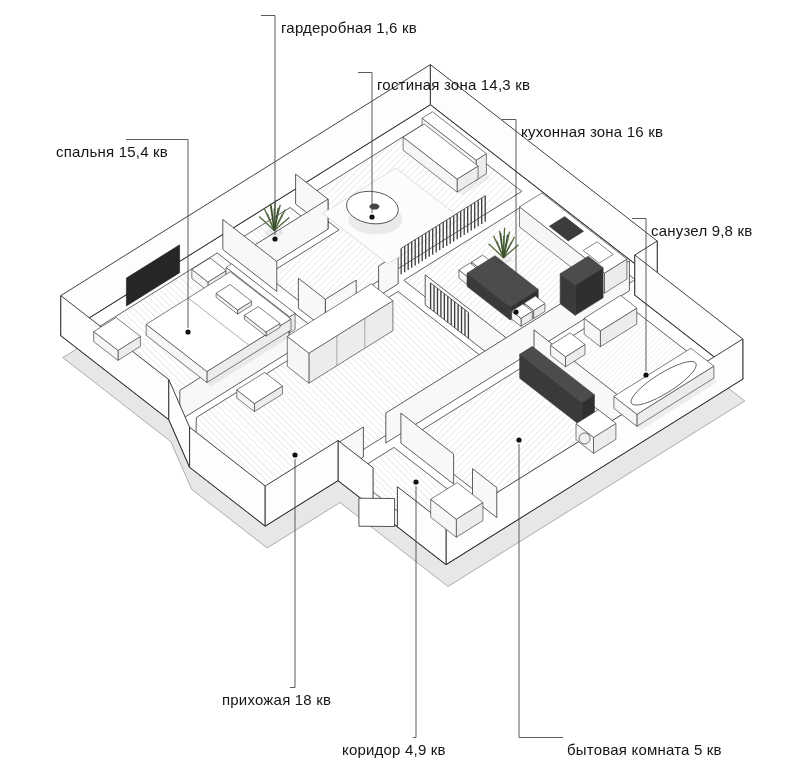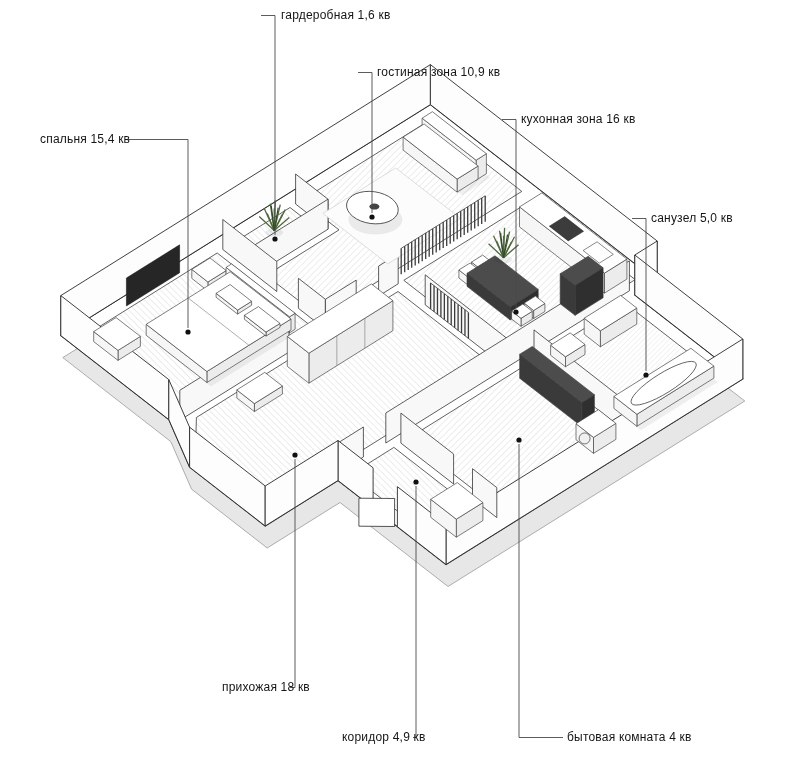--- a/index.html
+++ b/index.html
@@ -1,20 +1,20 @@
 <!DOCTYPE html>
 <html><head>
 <meta charset="utf-8">
 <style>
   html,body{margin:0;padding:0;background:#ffffff;}
   #stage{position:relative;width:800px;height:768px;background:#ffffff;overflow:hidden;
          font-family:"Liberation Sans",sans-serif;}
   svg{position:absolute;left:0;top:0;}
-  .label{position:absolute;font-size:12px;line-height:12px;color:#151515;white-space:nowrap;
-         letter-spacing:.2px;}
+  .label{position:absolute;font-size:15px;line-height:12px;color:#151515;white-space:nowrap;
+         letter-spacing:.2px;margin-top:13px;}
 </style>
 </head>
 <body>
 
 <div id="stage">
   <svg id="plan-svg" width="800" height="768" viewBox="0 0 800 768">
     <defs>
       <pattern id="hA" patternUnits="userSpaceOnUse" width="4.6" height="4.6" patternTransform="rotate(45)">
         <path d="M0 0 L0 4.6" stroke="#c6c6c6" stroke-width="0.65"></path>
       </pattern>
@@ -233,21 +233,21 @@
         <circle cx="295" cy="455" r="2.6" fill="#101010"></circle>
         <polyline points="413,737.5 416,737.5 416,486" fill="none" stroke="#4a4a4a" stroke-width="0.9"></polyline>
         <circle cx="416" cy="482" r="2.6" fill="#101010"></circle>
         <polyline points="563,737.5 519,737.5 519,444" fill="none" stroke="#4a4a4a" stroke-width="0.9"></polyline>
         <circle cx="519" cy="440" r="2.6" fill="#101010"></circle>
       </g>
   </svg>
 
   <div>
     <div class="label" style="left:281px;top:9px">гардеробная 1,6 кв</div>
-    <div class="label" style="left:377px;top:66px">гостиная зона 10,9 кв</div>
+    <div class="label" style="left:377px;top:66px">гостиная зона 14,3 кв</div>
     <div class="label" style="left:521px;top:113px">кухонная зона 16 кв</div>
-    <div class="label" style="left:651px;top:212px">санузел 5,0 кв</div>
-    <div class="label" style="left:40px;top:133px">спальня 15,4 кв</div>
+    <div class="label" style="left:651px;top:212px">санузел 9,8 кв</div>
+    <div class="label" style="left:56px;top:133px">спальня 15,4 кв</div>
     <div class="label" style="left:222px;top:681px">прихожая 18 кв</div>
     <div class="label" style="left:342px;top:731px">коридор 4,9 кв</div>
-    <div class="label" style="left:567px;top:731px">бытовая комната 4 кв</div>
+    <div class="label" style="left:567px;top:731px">бытовая комната 5 кв</div>
   </div>
 </div>
 
 </body></html>

